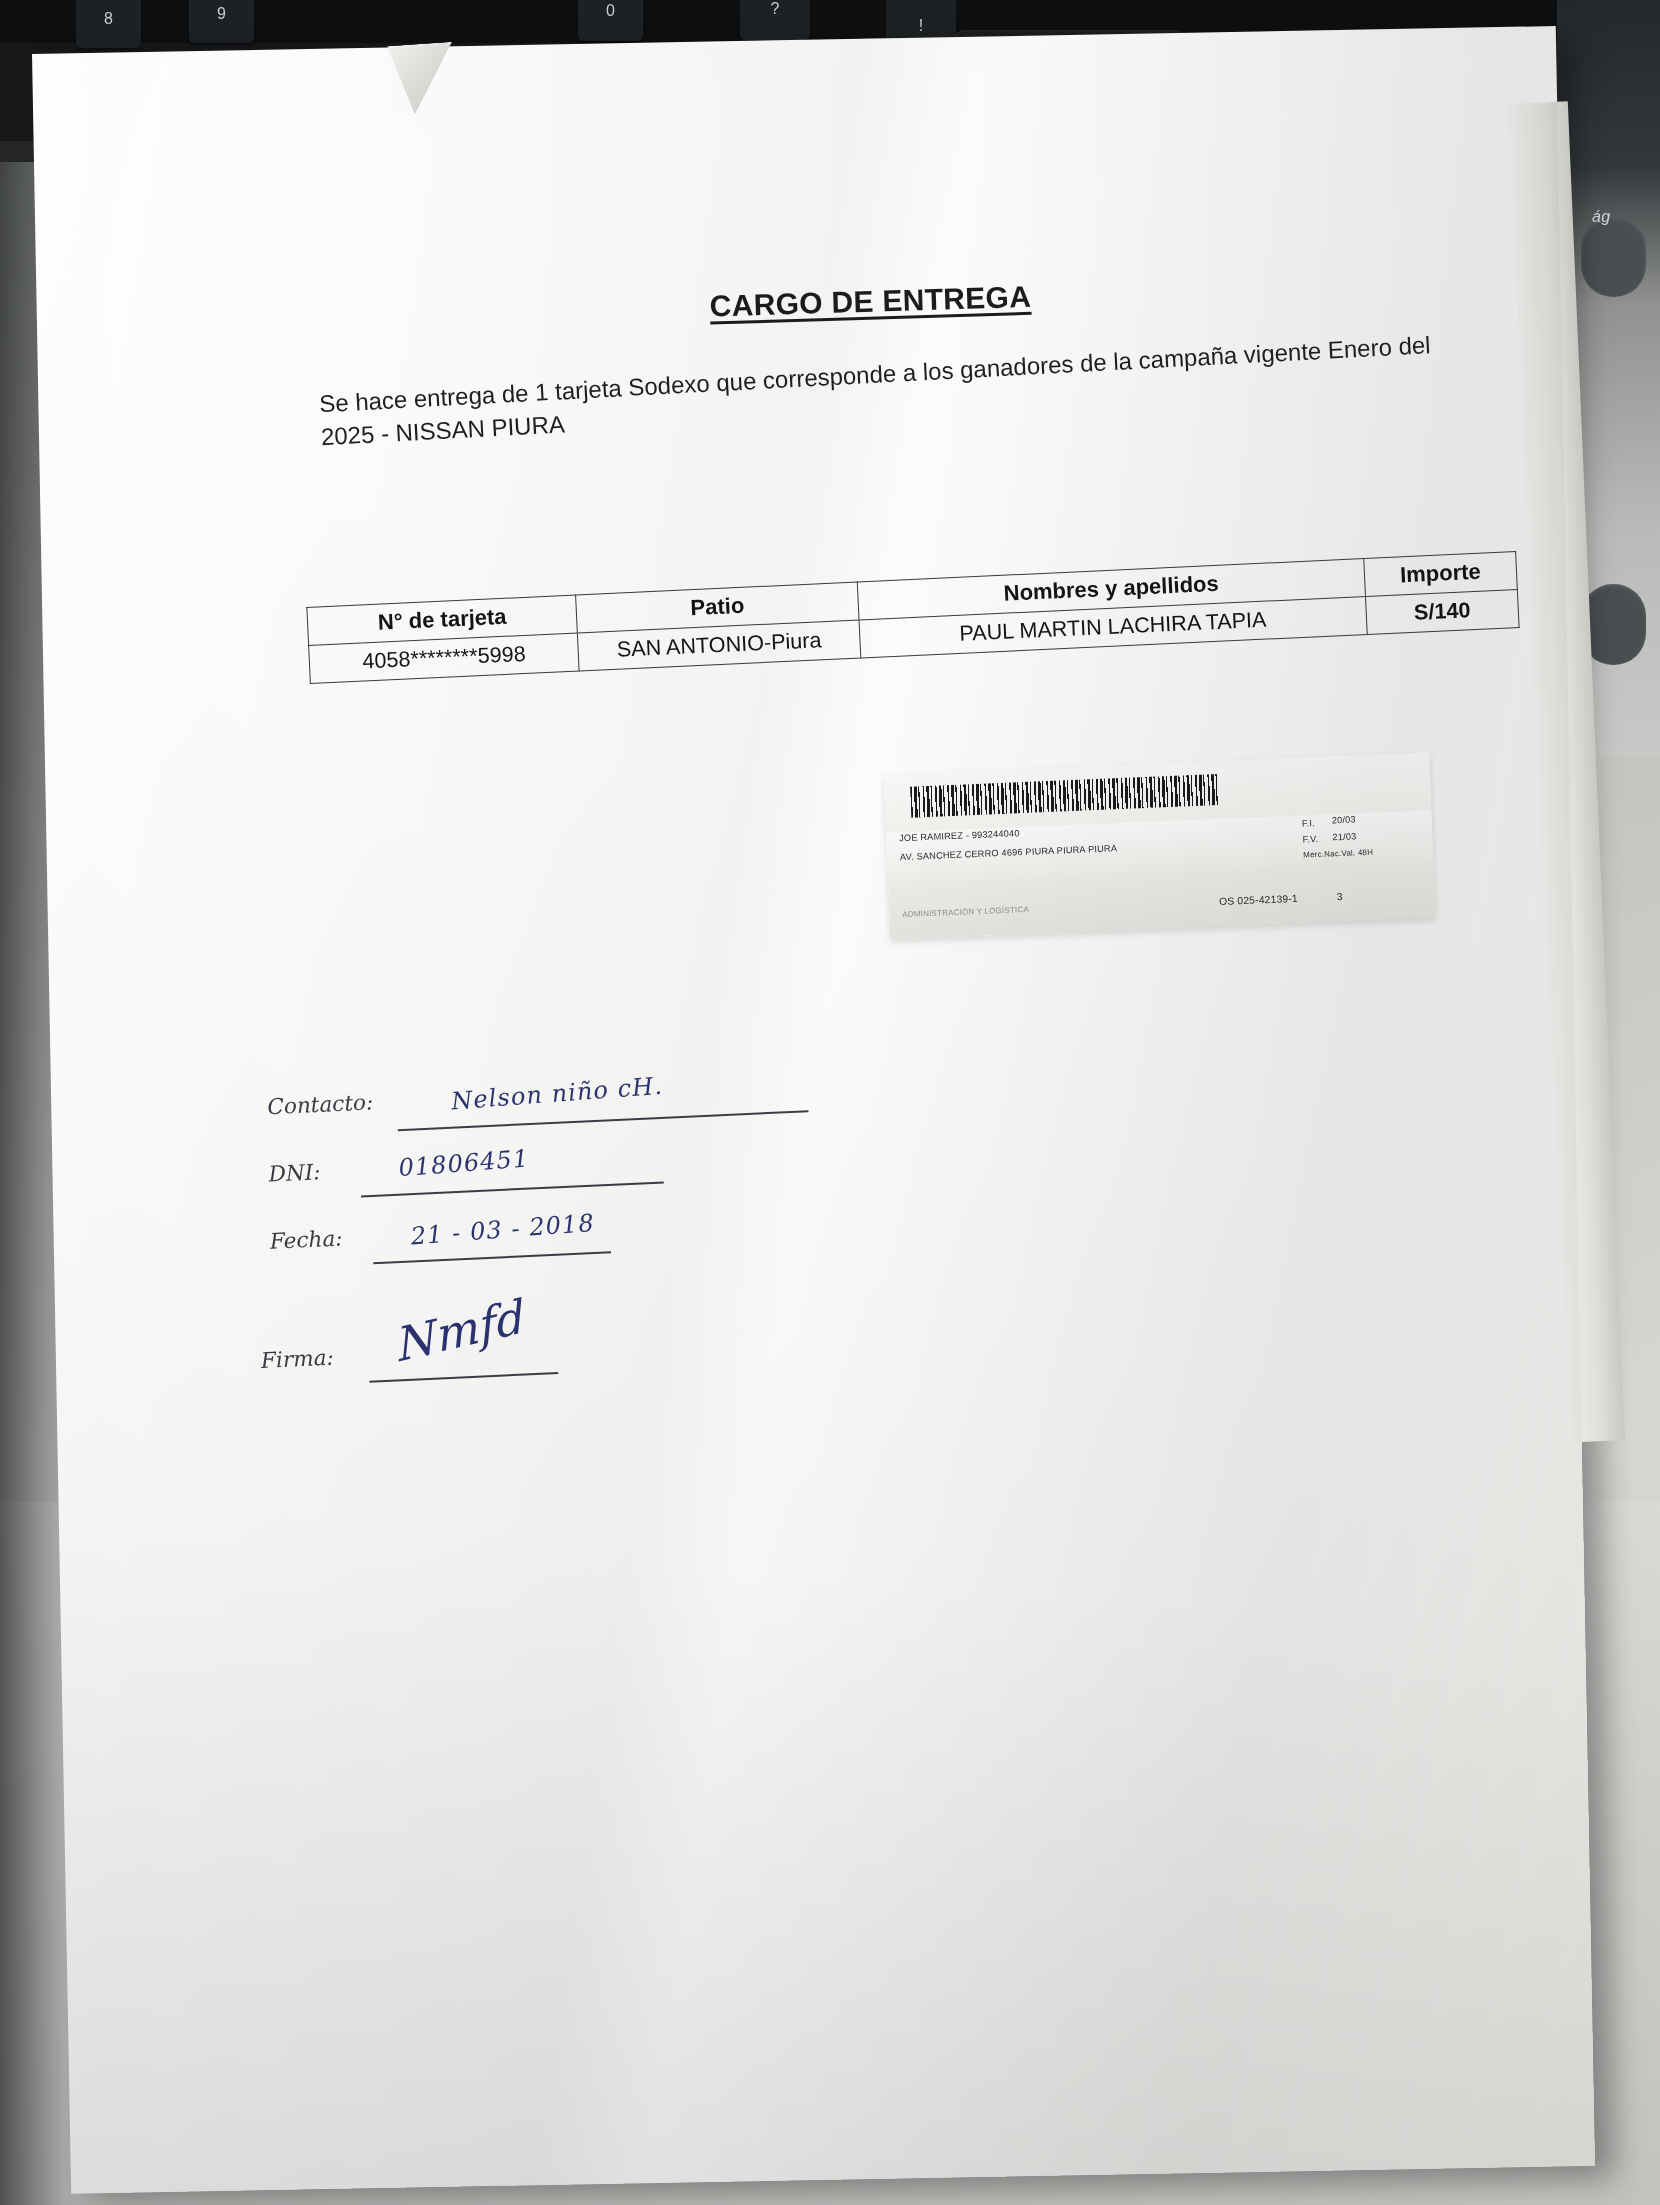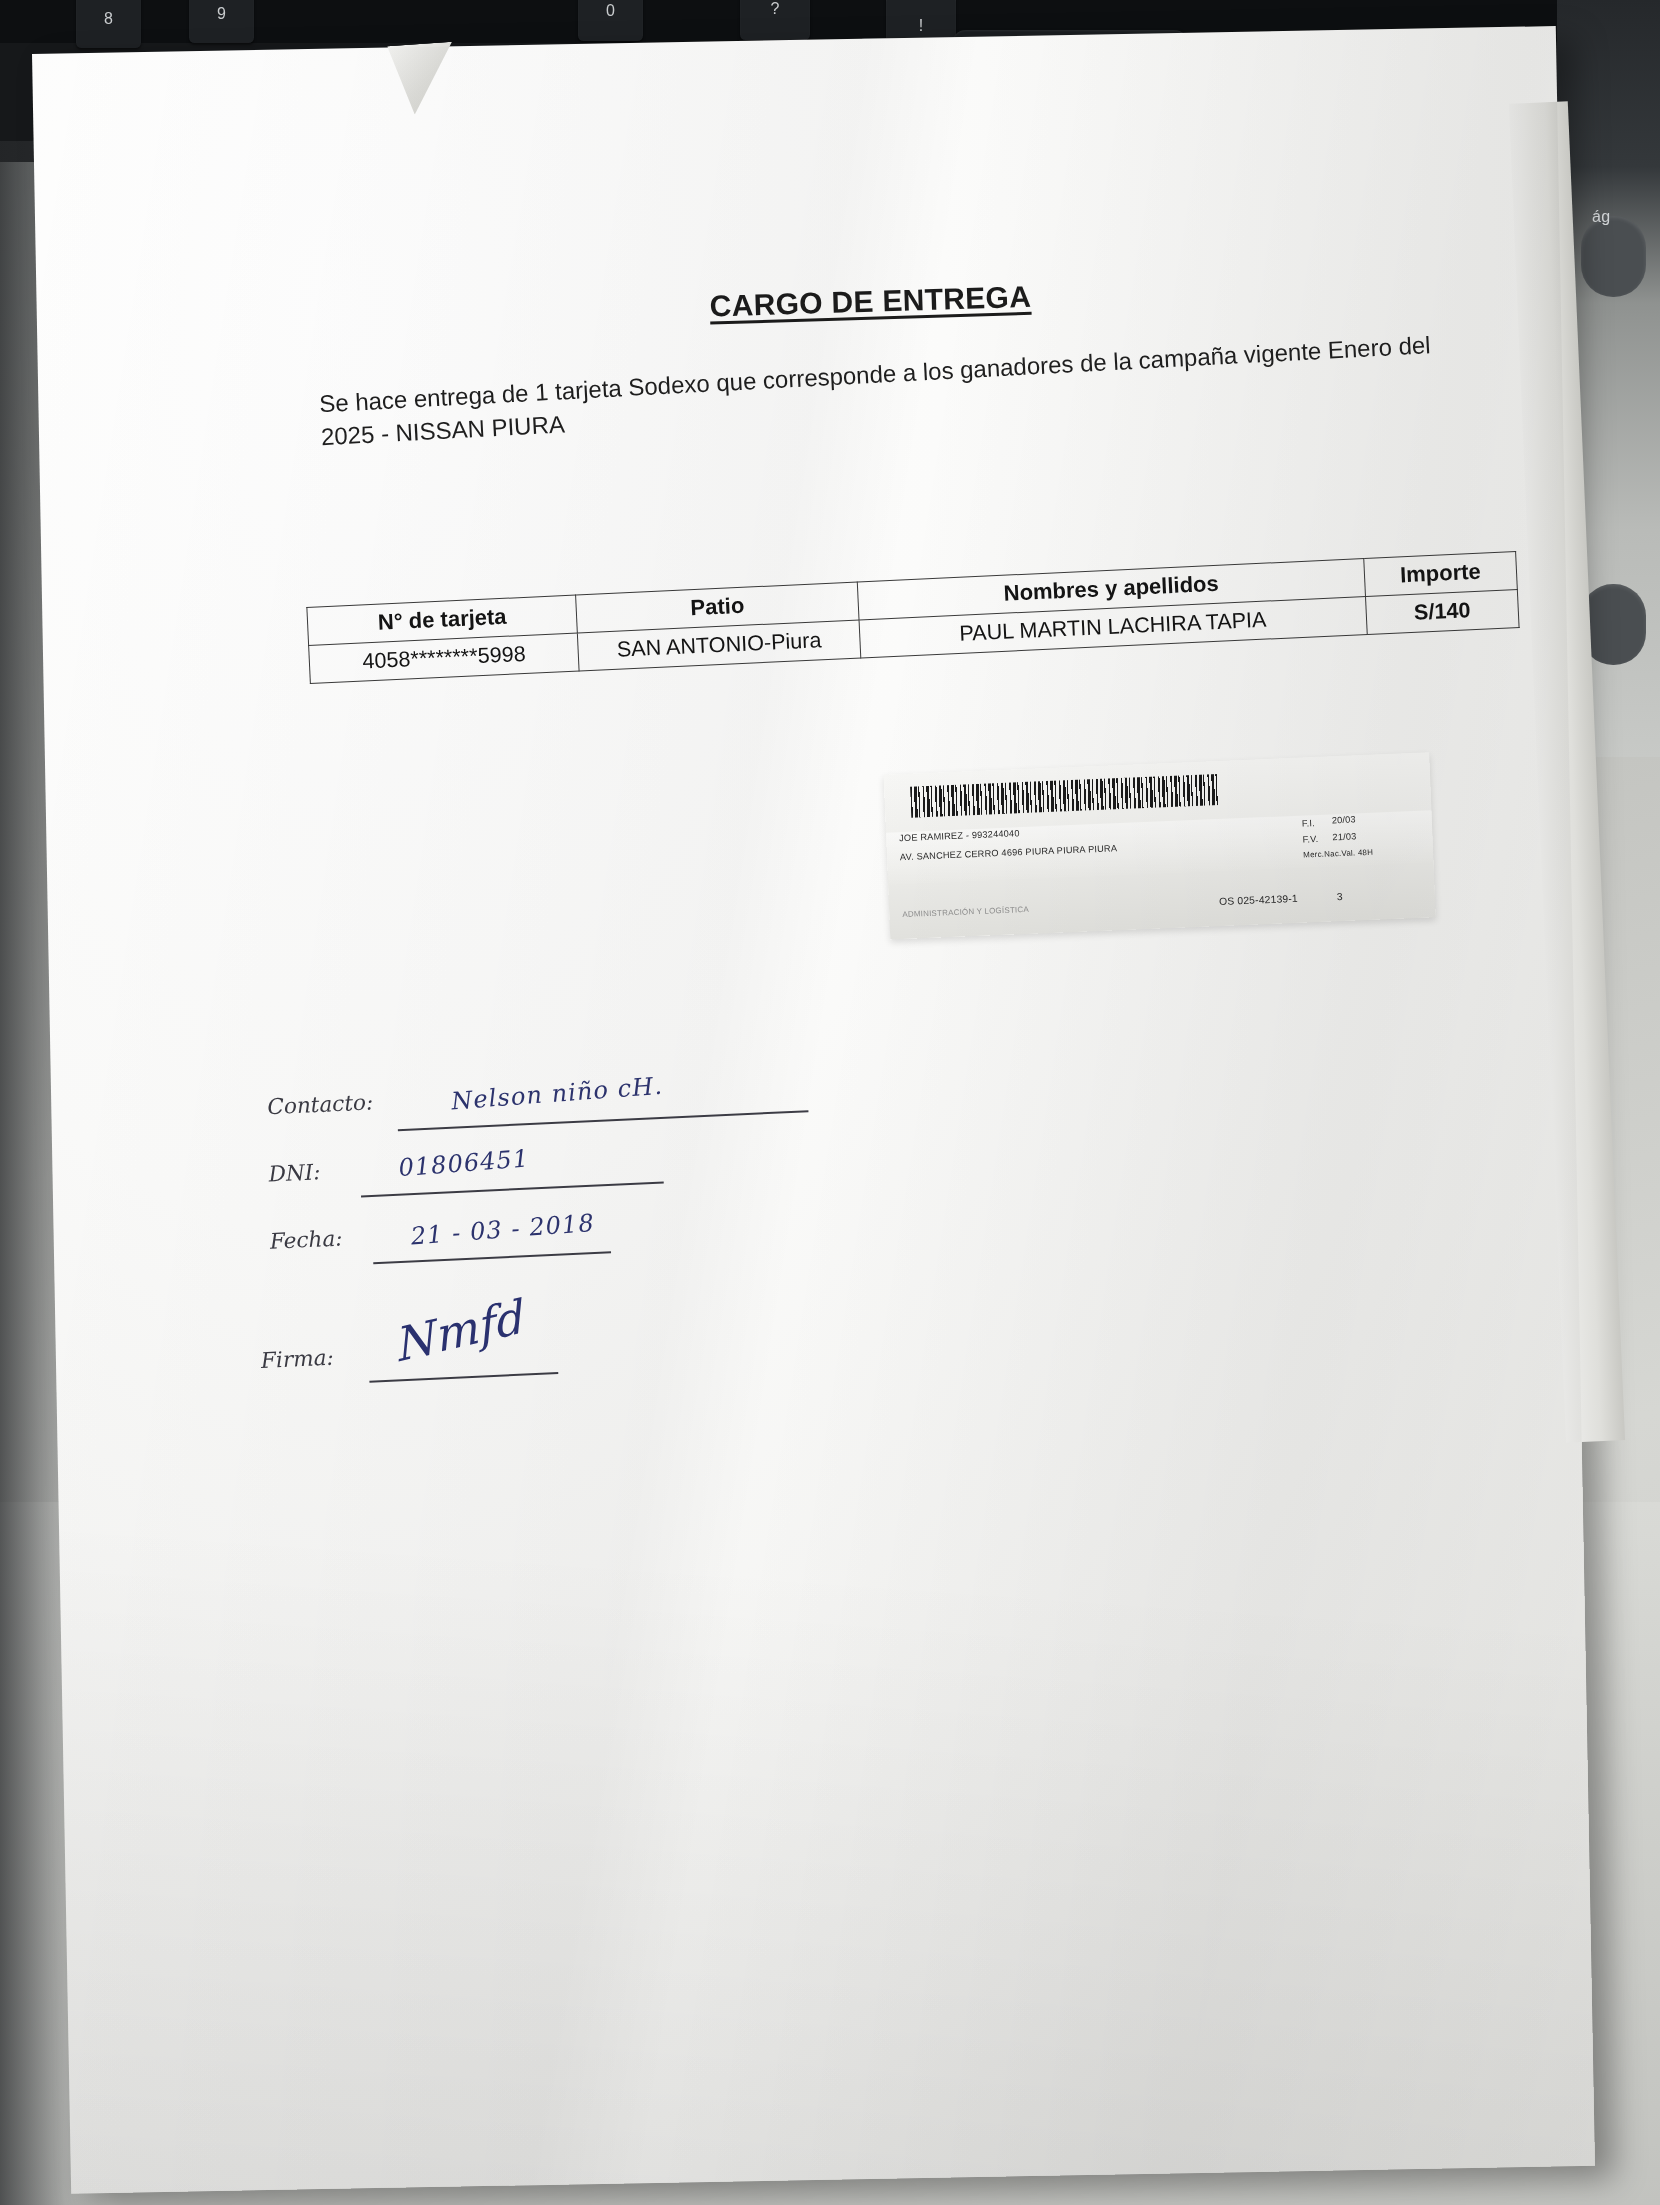--- a/index.html
+++ b/index.html
@@ -297,21 +297,21 @@
     <div class="kb-arrow" style="left:1076px; top:43px;">←</div>
 
     <div class="kb-label" style="left:1308px; top:62px;">Insert</div>
     <div class="kb-label" style="left:1435px; top:76px;">Inicio</div>
     <div class="kb-label" style="left:1557px; top:84px;">AvPág</div>
   </div>
 
   <div class="bg-rightcol"></div>
   <div class="right-knob" style="top:216px;"></div>
   <div class="right-knob" style="top:584px;"></div>
-  <div class="kb-label" style="left:1592px; top:208px; font-size:16px;">ág</div>
+  <div class="kb-label" style="left:1592px; top:208px; font-size:16px;font-style:italic;">ág</div>
 
   <div class="bg-shadow-left"></div>
 
   <div id="paper">
     <div class="paper-fold"></div>
     <div class="paper-sheet2"></div>
 
     <div class="doc-title">CARGO DE ENTREGA</div>
 
     <div class="doc-para">Se hace entrega de 1 tarjeta Sodexo que corresponde a los ganadores de la campaña vigente Enero del 2025 - NISSAN PIURA</div>

